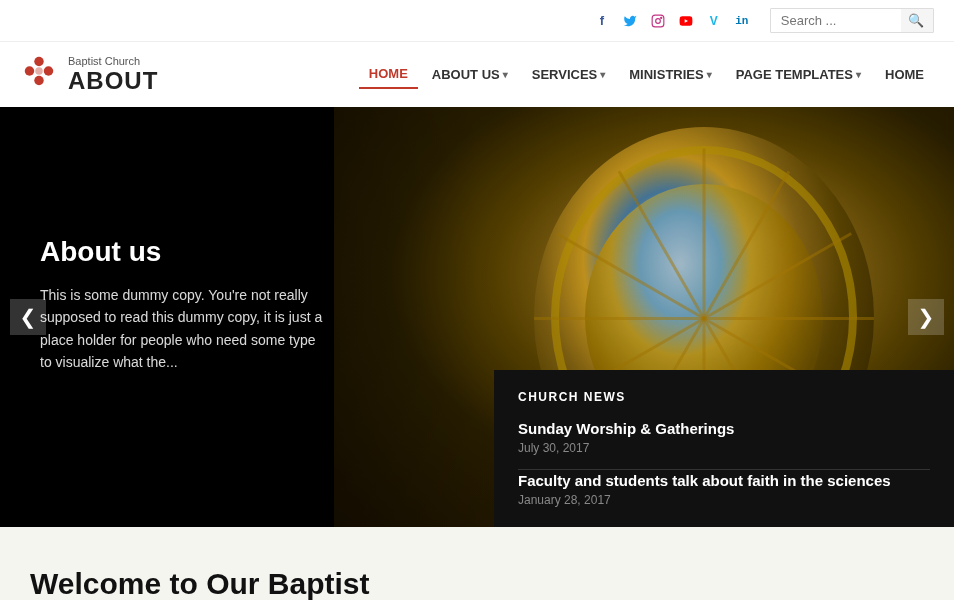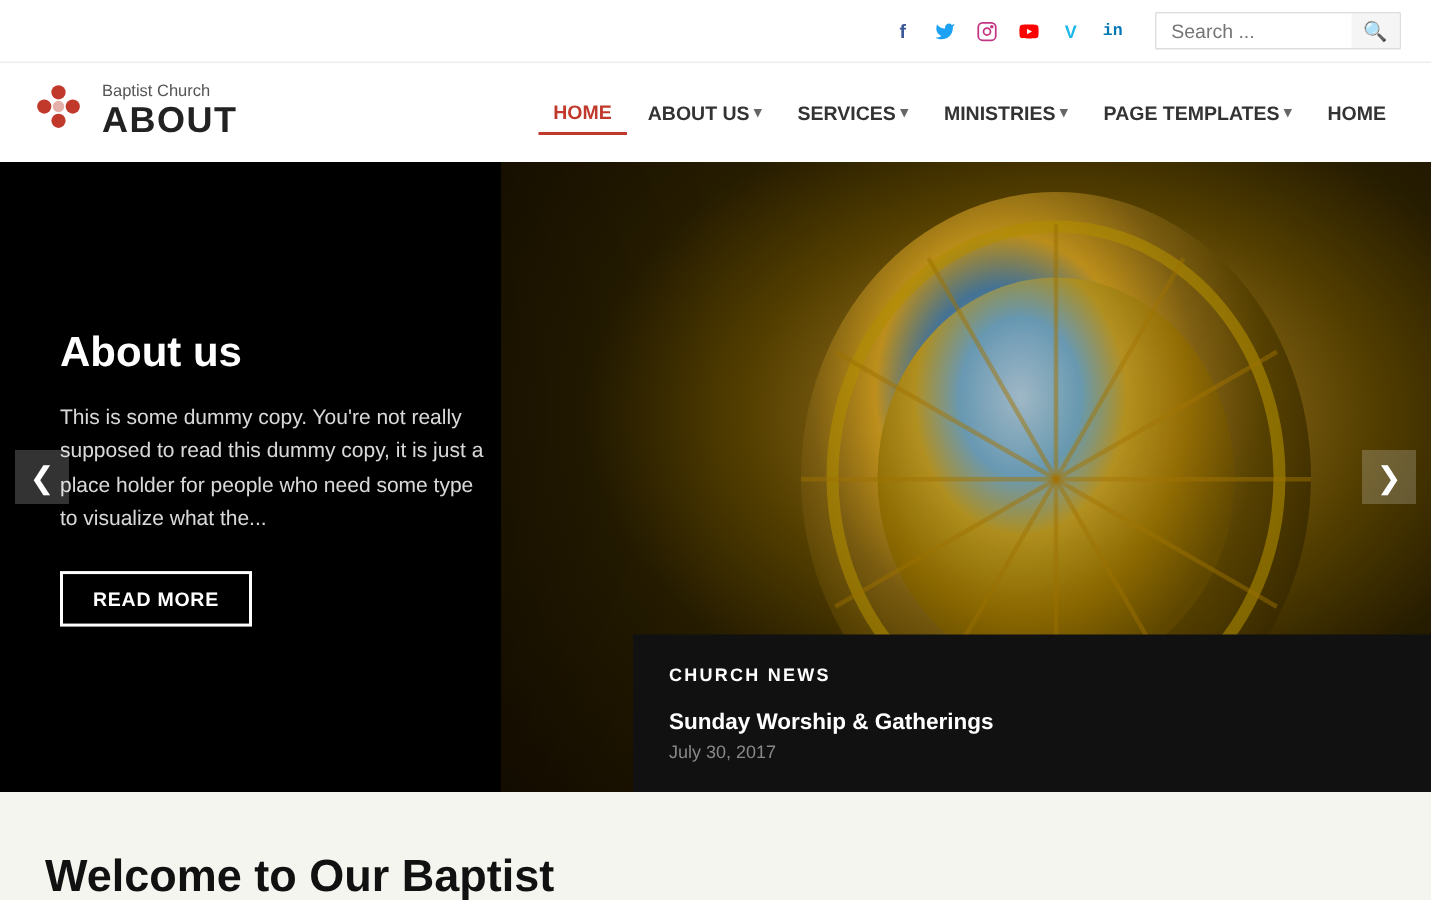--- a/index.html
+++ b/index.html
@@ -159,21 +159,21 @@
       display: flex; align-items: center; justify-content: center;
       z-index: 20;
     }
     .slider-prev { left: 10px; }
     .slider-next { right: 10px; }
 
     
     .church-news-overlay {
       position: absolute;
       bottom: 0; right: 0;
-      width: 532px;
+      width: 460px;
       background: #111;
       color: white;
       padding: 20px 24px;
       z-index: 15;
     }
     .church-news-label {
       font-size: 12px; font-weight: bold; letter-spacing: 1.5px; color: #fff; margin-bottom: 16px;
     }
     .news-item { border-bottom: 1px solid #333; padding-bottom: 14px; margin-bottom: 2px; }
     .news-item:last-child { border-bottom: none; margin-bottom: 0; padding-bottom: 0; }
@@ -272,32 +272,35 @@
     <div class="dome-segment" style="transform:rotate(240deg)"></div>
     <div class="dome-segment" style="transform:rotate(270deg)"></div>
     <div class="dome-segment" style="transform:rotate(300deg)"></div>
     <div class="dome-segment" style="transform:rotate(330deg)"></div>
   </div>
   <div class="hero-bg"></div>
 
   <div class="hero-content">
     <h2 class="hero-title">About us</h2>
     <p class="hero-text">This is some dummy copy. You're not really supposed to read this dummy copy, it is just a place holder for people who need some type to visualize what the...</p>
-    <button class="read-more-btn">READ MORE</button>
   </div>
 
   <button class="slider-prev">❮</button>
   <button class="slider-next">❯</button>
 
   <div class="church-news-overlay">
     <div class="church-news-label">CHURCH NEWS</div>
     <div class="news-item">
       <div class="news-item-title">Sunday Worship &amp; Gatherings</div>
       <div class="news-item-date">July 30, 2017</div>
     </div>
+    <div class="news-item">
+      <div class="news-item-title">Faculty and students talk about faith in the sciences</div>
+      <div class="news-item-date">January 28, 2017</div>
+    </div>
   </div>
 </div>
 
 <div class="below-fold">
   <div class="welcome-section">
     <h2 class="welcome-title">Welcome to Our Baptist</h2>
 
   </div>
 </div>
 

